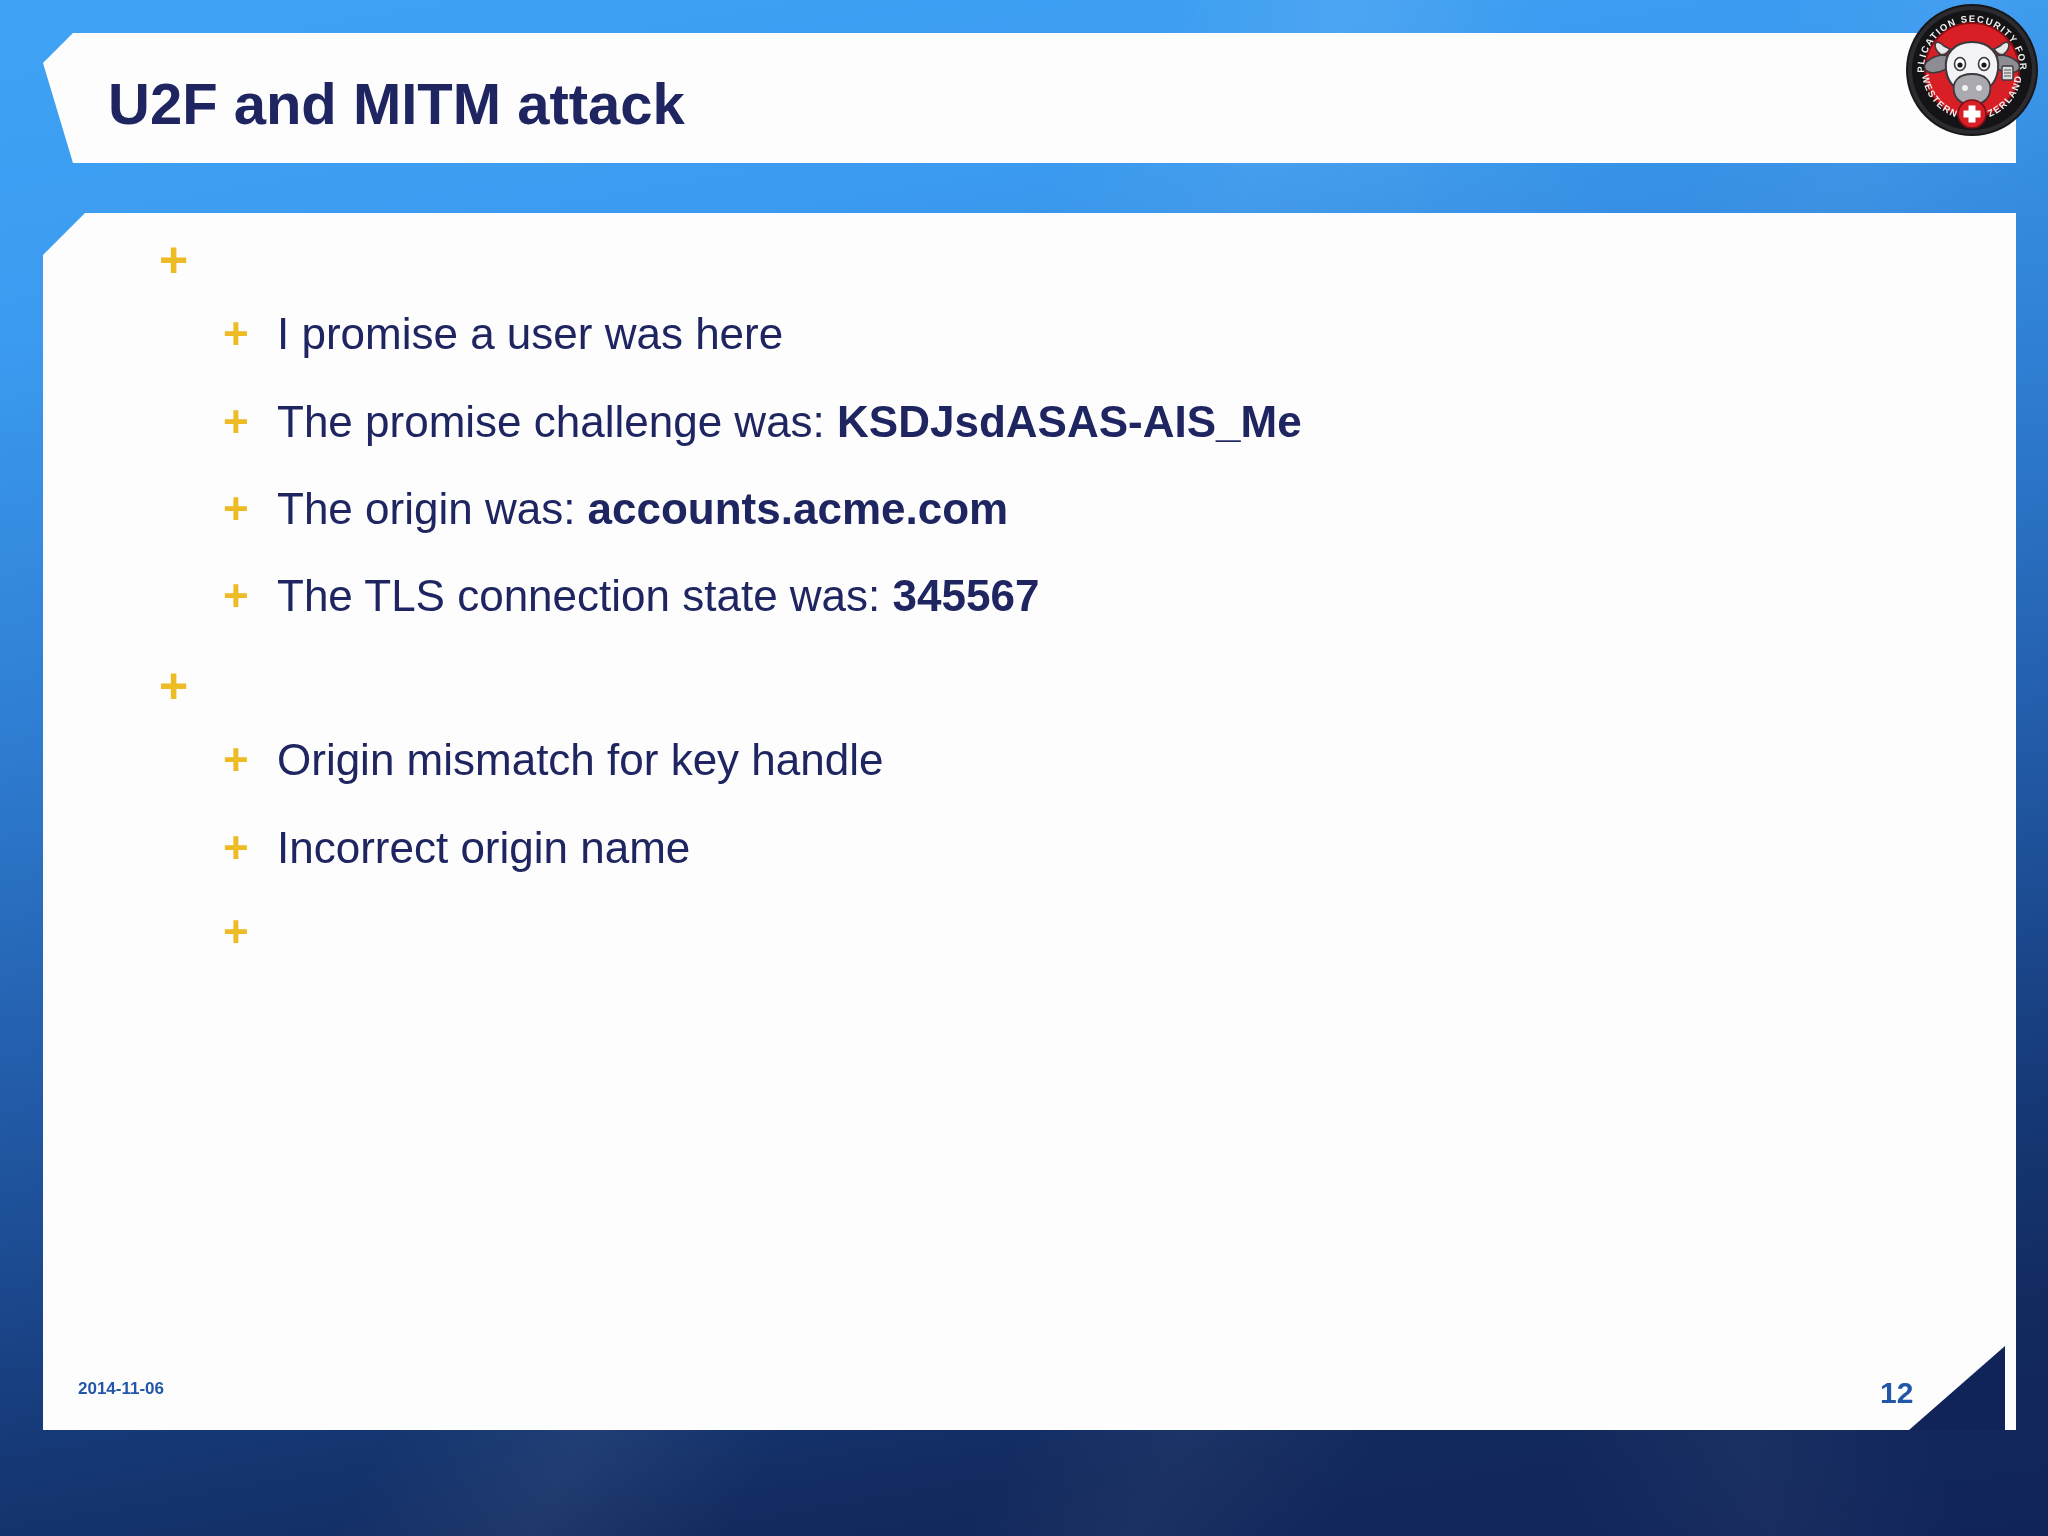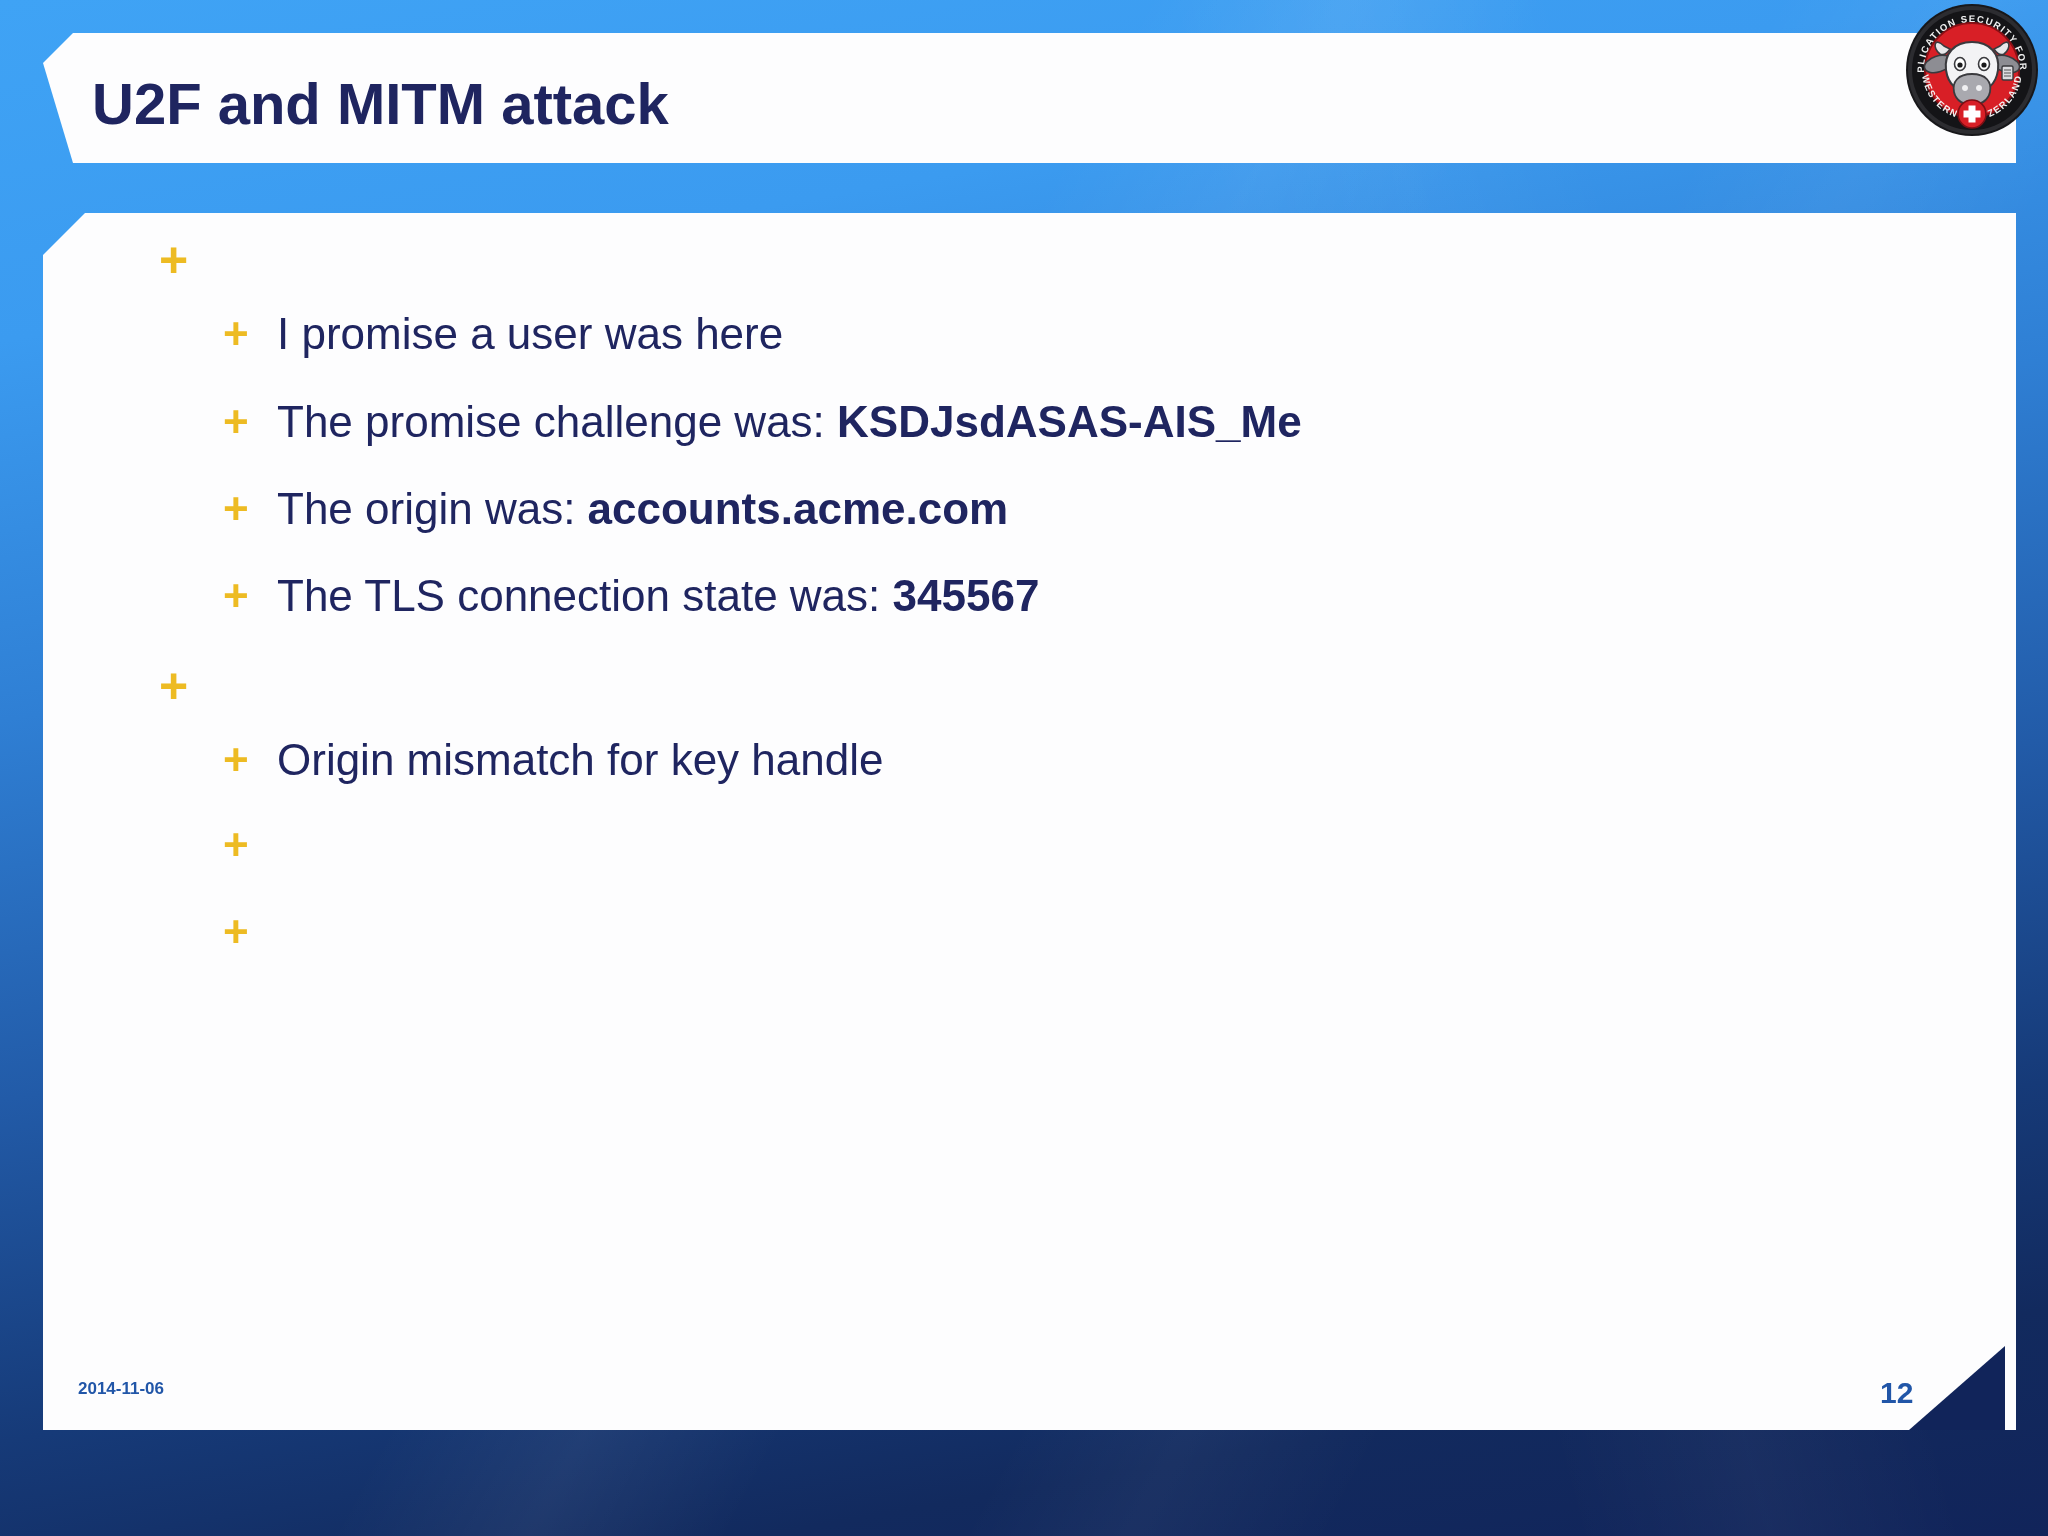--- a/index.html
+++ b/index.html
@@ -43,21 +43,21 @@
     left: 43px;
     top: 33px;
     width: 1973px;
     height: 130px;
     background: #fdfdfe;
     -webkit-clip-path: polygon(30px 0, 100% 0, 100% 100%, 100% 100%, 30px 100%, 30px 100%, 0 30px, 0 0);
     clip-path: polygon(30px 0, 100% 0, 100% 100%, 30px 100%, 0 30px);
   }
   .title-text {
     position: absolute;
-    left: 92px;
+    left: 108px;
     top: 70px;
     font-size: 58px;
     font-weight: bold;
     color: #1f2560;
     letter-spacing: 0px;
     white-space: nowrap;
   }
 
   
   .content-box {
@@ -239,20 +239,21 @@
       <span class="plus">+</span>
     </div>
 
     <div class="b-row lvl2" style="top: 522px;">
       <span class="plus">+</span>
       <span class="b-text">Origin mismatch for key handle</span>
     </div>
 
     <div class="b-row lvl2" style="top: 610px;">
       <span class="plus">+</span>
+      <span class="b-text">Incorrect origin name</span>
     </div>
 
     <div class="b-row lvl2" style="top: 697px;">
       <span class="plus">+</span>
     </div>
 
   </div>
 
   <div class="content-notch"></div>
 

